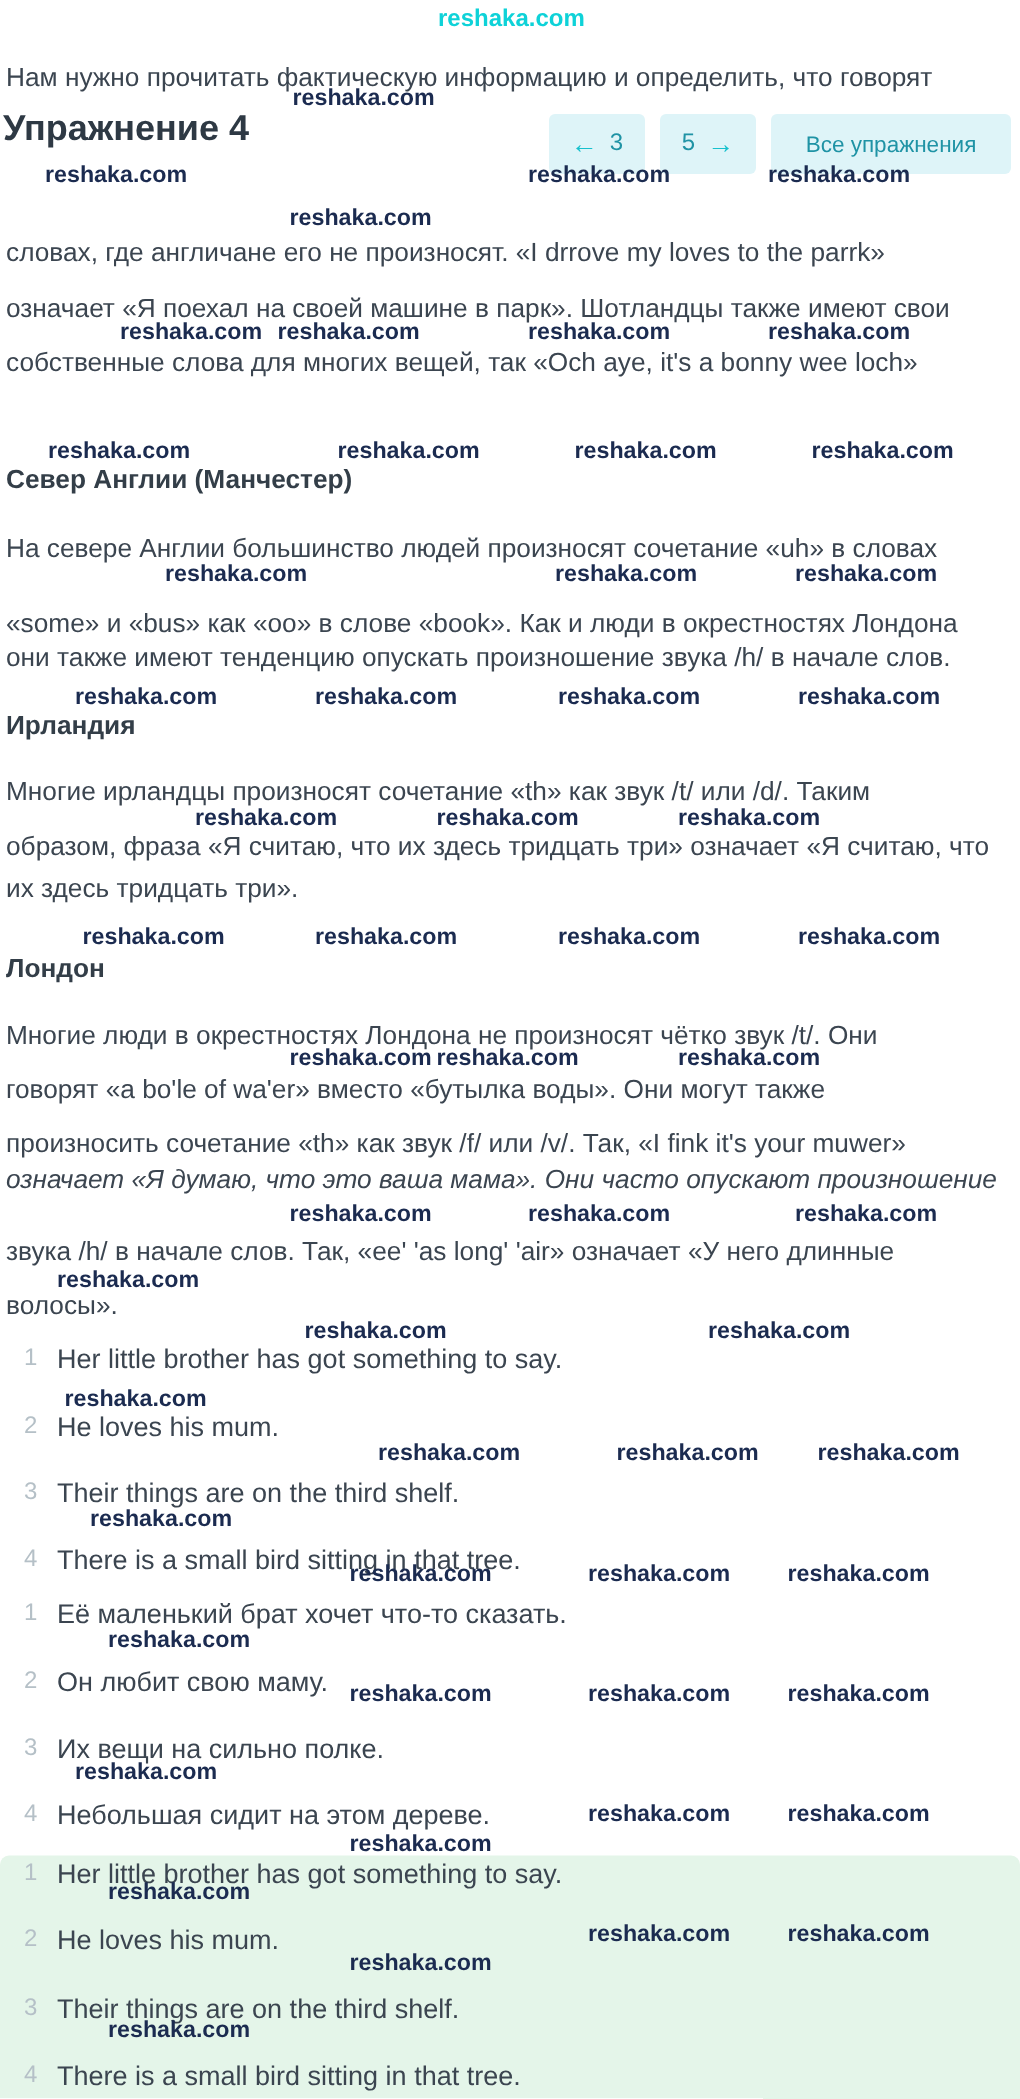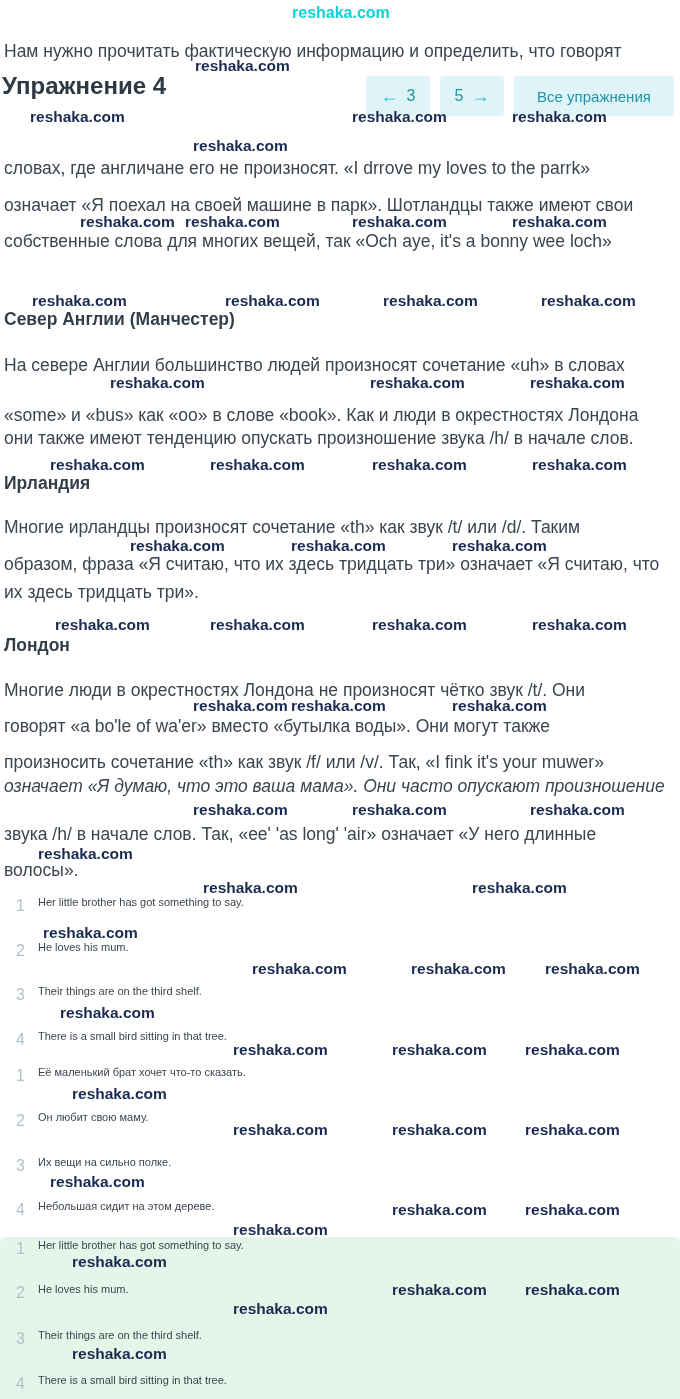--- a/index.html
+++ b/index.html
@@ -16,21 +16,21 @@
     position:absolute;left:4px;font-size:17.5px;font-weight:bold;
     color:#333e48;white-space:nowrap;
   }
   .wm{
     position:absolute;font-size:15.5px;font-weight:bold;color:#1b2b50;
     white-space:nowrap;line-height:18px;
   }
   .wm-cyan{color:#0ed2d8;font-size:16px;}
   .list-item{position:absolute;left:0;width:680px;height:22px;}
   .num{position:absolute;left:16px;top:1px;color:#b5c0c7;font-size:16px;}
-  .li-text{position:absolute;left:38px;top:0;font-size:11px;color:#3b4550;white-space:nowrap;}
+  .li-text{position:absolute;left:38px;top:0;font-size:18px;color:#3b4550;white-space:nowrap;}
   .intro{top:30px;margin-top:11px;}
   .title{
     position:absolute;left:2px;top:72px;margin:0;font-size:24px;font-weight:bold;
     color:#2e3944;white-space:nowrap;
   }
   .nav{position:absolute;left:366px;top:76px;display:flex;gap:10px;}
   .nav-btn{
     height:40px;background:#def4f8;border:none;border-radius:4px;
     display:flex;align-items:center;justify-content:center;gap:8px;
     font-family:"Liberation Sans",sans-serif;font-size:16px;color:#1f93a5;cursor:pointer;

